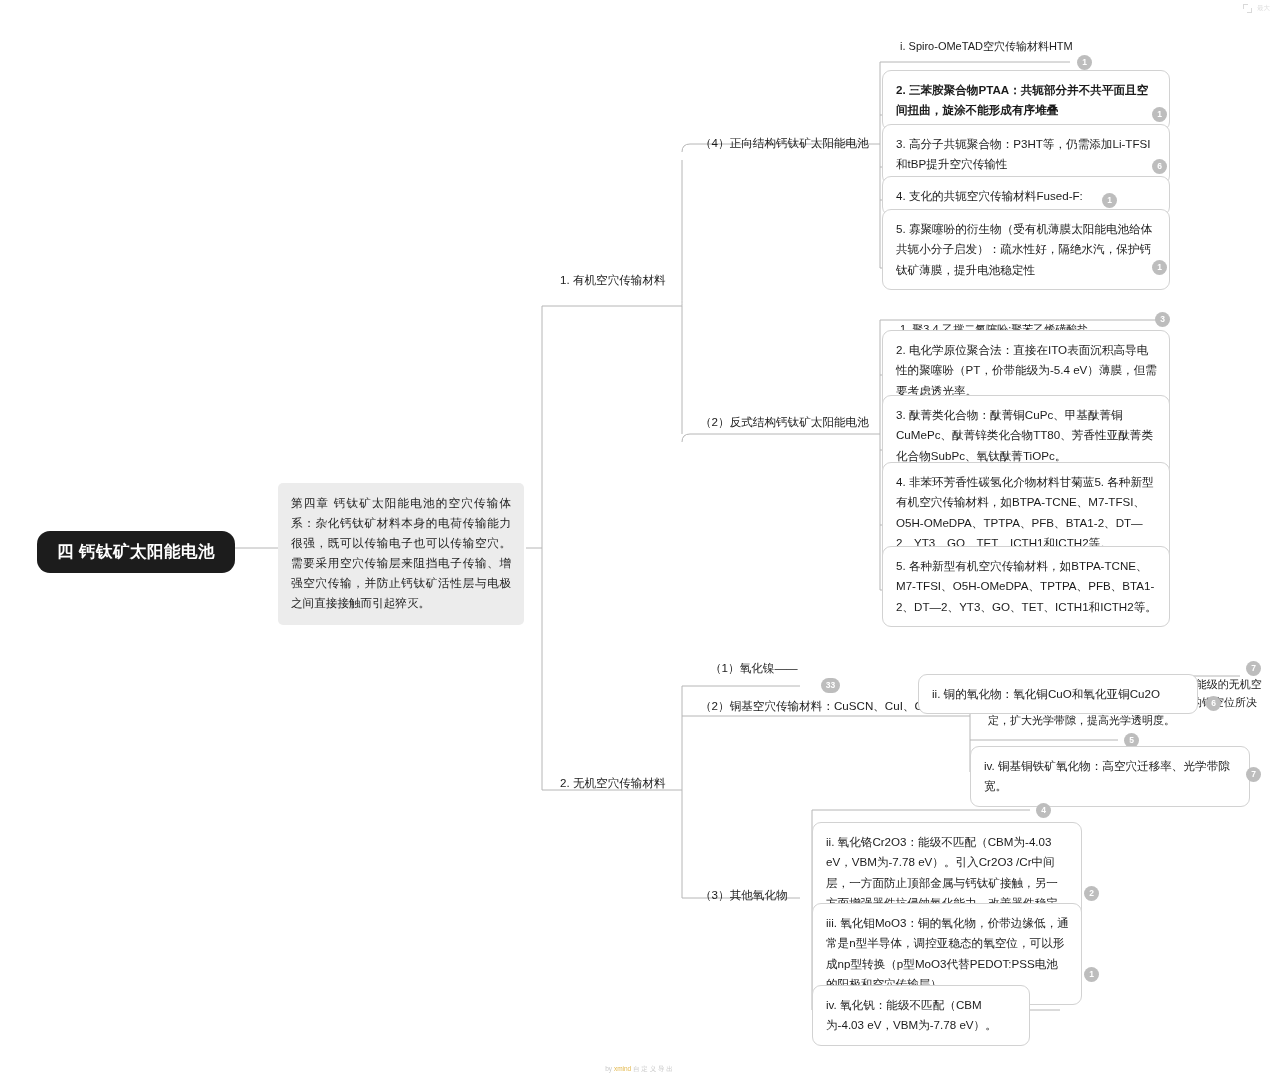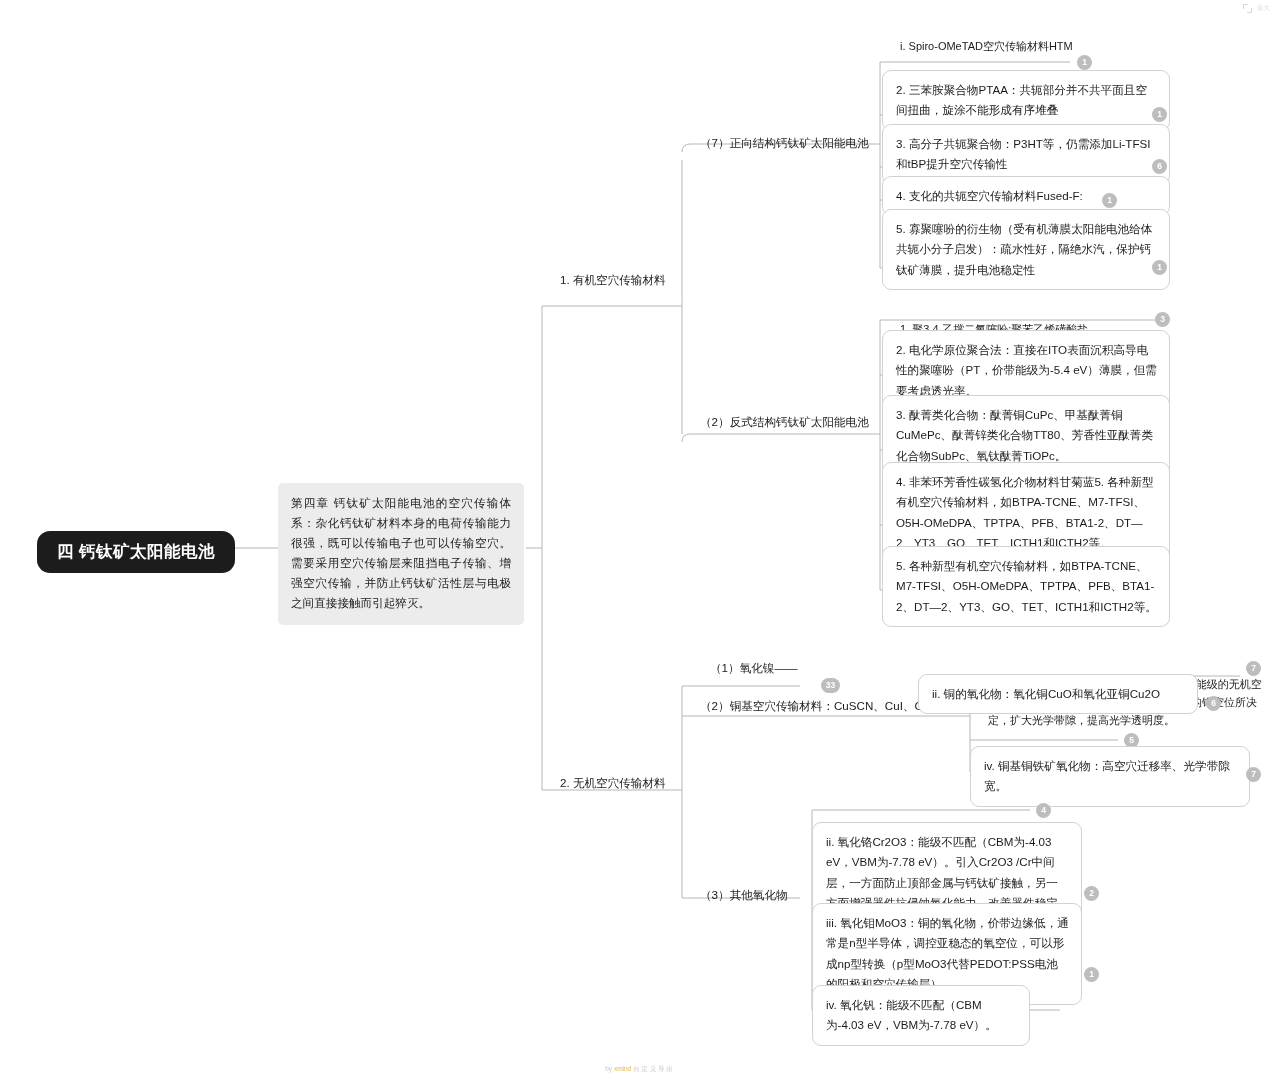--- a/index.html
+++ b/index.html
@@ -149,31 +149,31 @@
     <span class="ctl-label">最大</span>
   </div>
 
   <div class="node summary" style="left:278px; top:483px;">第四章 钙钛矿太阳能电池的空穴传输体系：杂化钙钛矿材料本身的电荷传输能力很强，既可以传输电子也可以传输空穴。需要采用空穴传输层来阻挡电子传输、增强空穴传输，并防止钙钛矿活性层与电极之间直接接触而引起猝灭。</div>
 
   <div class="node root" style="left:37px; top:531px;">四  钙钛矿太阳能电池</div>
 
   <div class="node mid" style="left:560px; top:273px;">1. 有机空穴传输材料</div>
   <div class="node mid" style="left:560px; top:776px;">2. 无机空穴传输材料</div>
 
-  <div class="node mid" style="left:700px; top:136px;">（7）正向结构钙钛矿太阳能电池</div>
+  <div class="node mid" style="left:700px; top:136px;">（4）正向结构钙钛矿太阳能电池</div>
   <div class="node mid" style="left:700px; top:415px;">（2）反式结构钙钛矿太阳能电池</div>
   <div class="node mid" style="left:710px; top:661px;">（1）氧化镍——</div>
   <div class="badge wide" style="left:801px; top:678px;margin-left:20px;">33</div>
   <div class="node mid" style="left:700px; top:699px;">（2）铜基空穴传输材料：CuSCN、CuI、CuO、Cu2O</div>
   <div class="node mid" style="left:700px; top:888px;">（3）其他氧化物</div>
 
   <div class="node plain" style="left:898px; top:38px; width:280px;">i. Spiro-OMeTAD空穴传输材料HTM</div>
   <div class="badge" style="left:1077px; top:55px;">1</div>
 
-  <div class="node boxed" style="left:882px; top:70px; width:288px;">2. 三苯胺聚合物PTAA：共轭部分并不共平面且空间扭曲，旋涂不能形成有序堆叠</div>
+  <div class="node boxed" style="left:882px; top:70px; width:288px;font-weight:bold;">2. 三苯胺聚合物PTAA：共轭部分并不共平面且空间扭曲，旋涂不能形成有序堆叠</div>
   <div class="badge" style="left:1152px; top:107px;">1</div>
 
   <div class="node boxed" style="left:882px; top:124px; width:288px;">3. 高分子共轭聚合物：P3HT等，仍需添加Li-TFSI和tBP提升空穴传输性</div>
   <div class="badge" style="left:1152px; top:159px;">6</div>
 
   <div class="node boxed" style="left:882px; top:176px; width:288px;">4. 支化的共轭空穴传输材料Fused-F:</div>
   <div class="badge" style="left:1102px; top:193px;">1</div>
 
   <div class="node boxed" style="left:882px; top:209px; width:288px;">5. 寡聚噻吩的衍生物（受有机薄膜太阳能电池给体共轭小分子启发）：疏水性好，隔绝水汽，保护钙钛矿薄膜，提升电池稳定性</div>
   <div class="badge" style="left:1152px; top:260px;">1</div>

